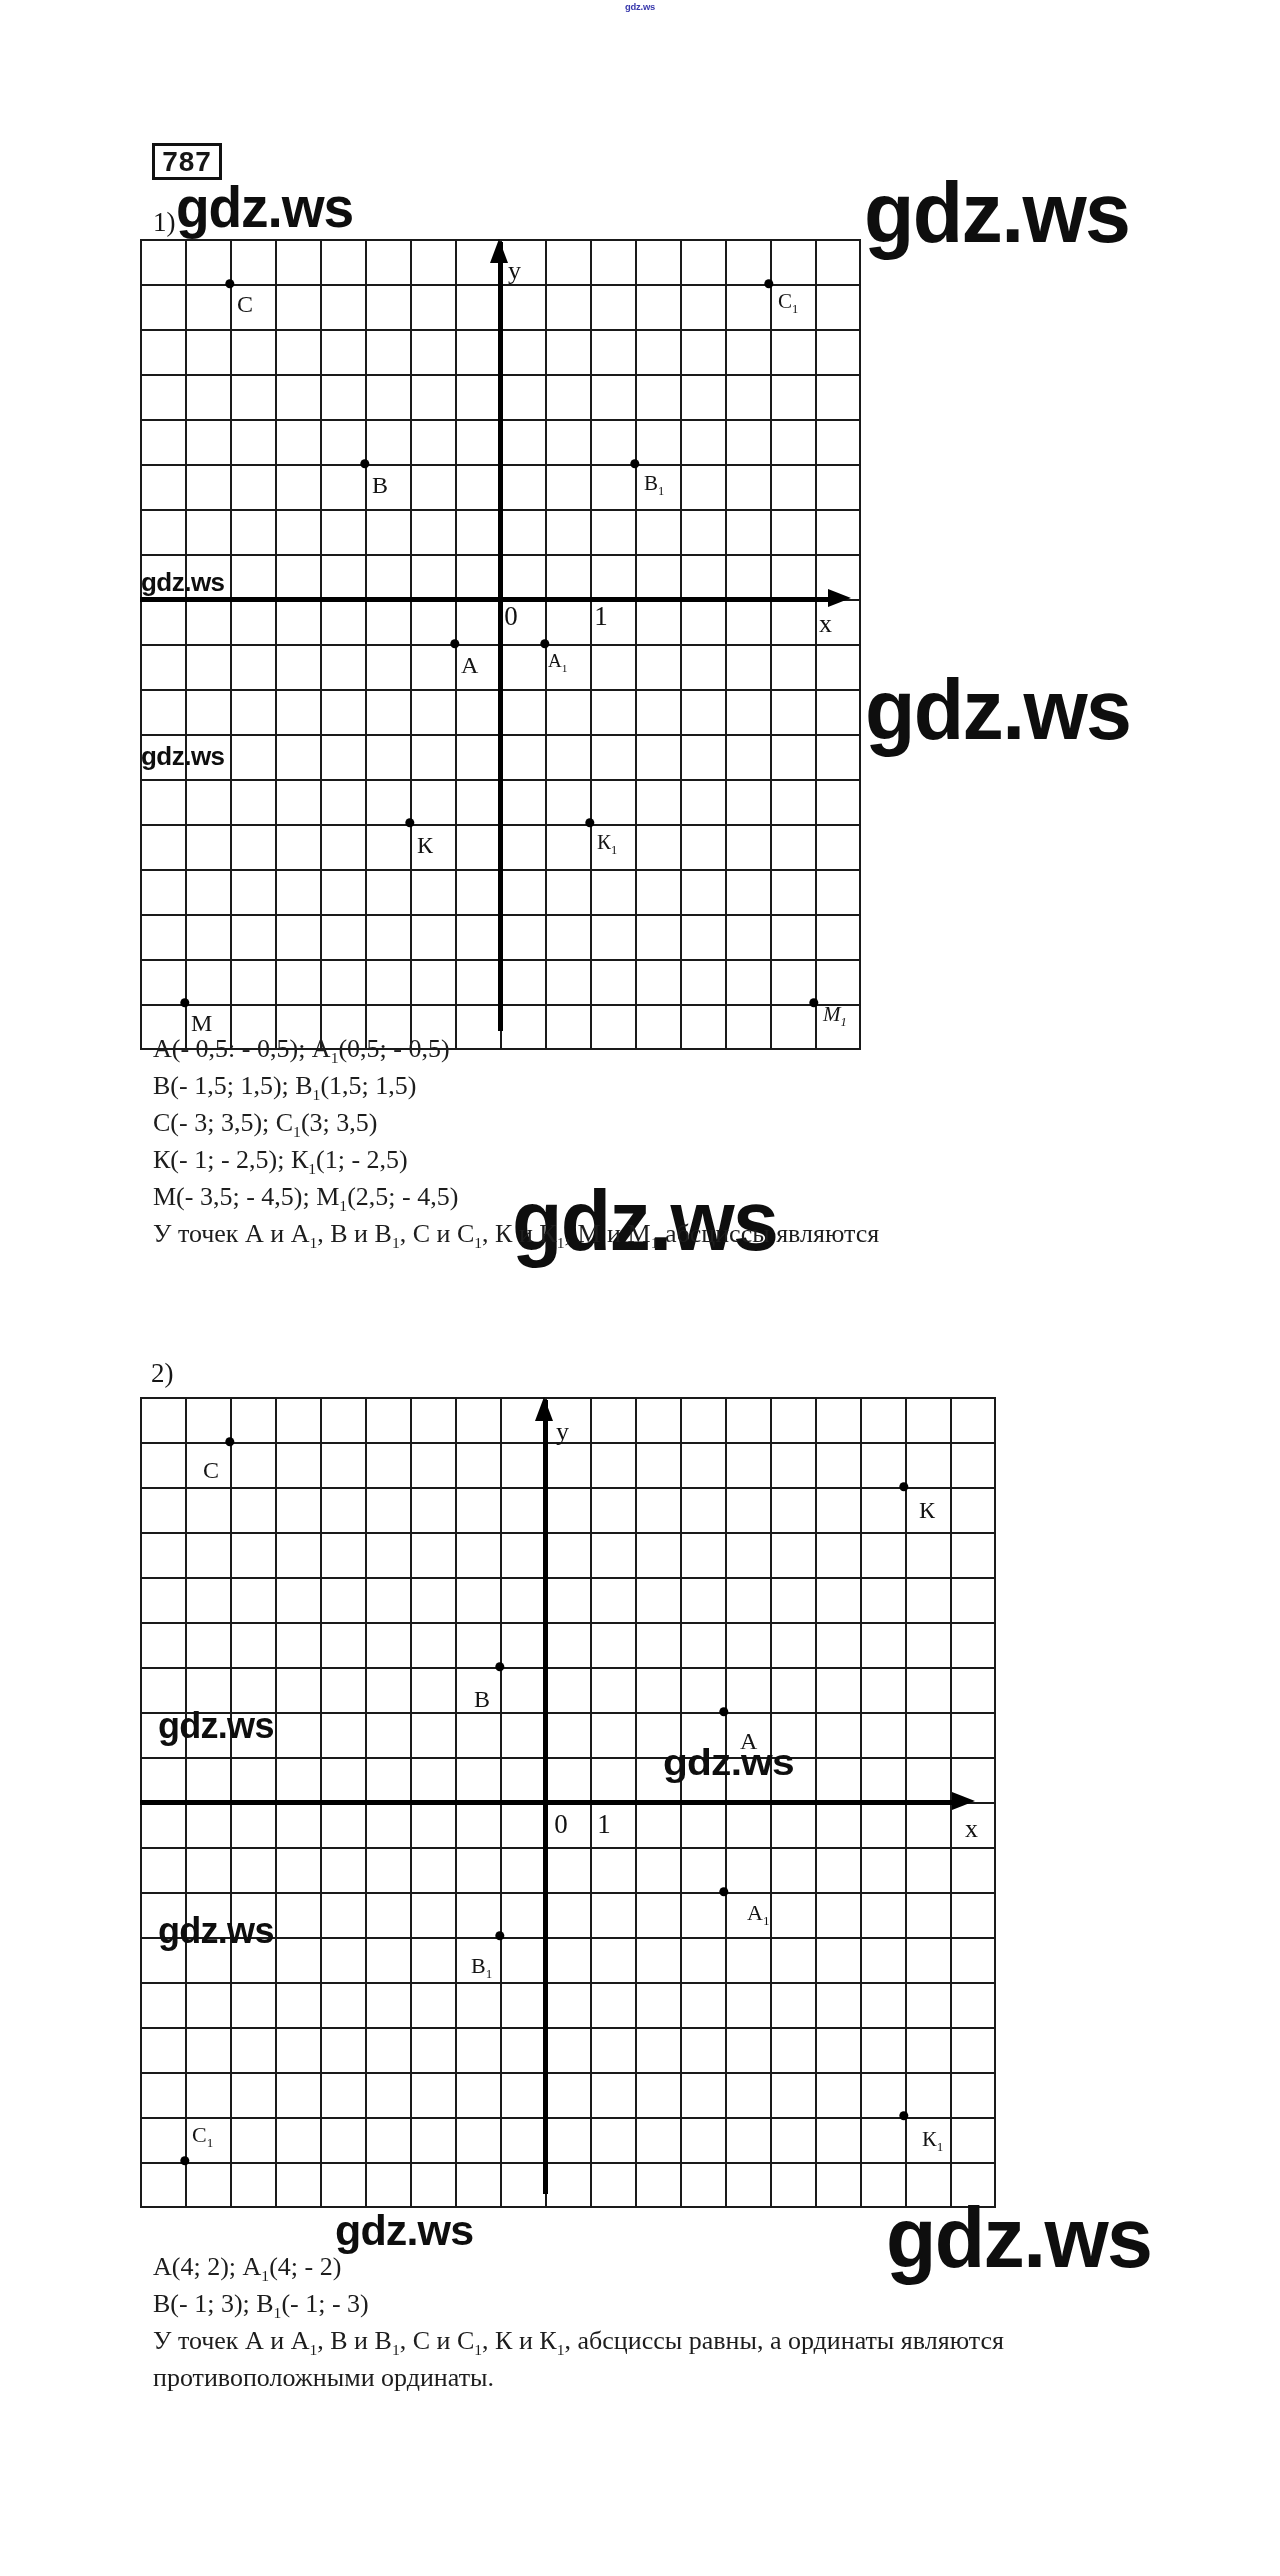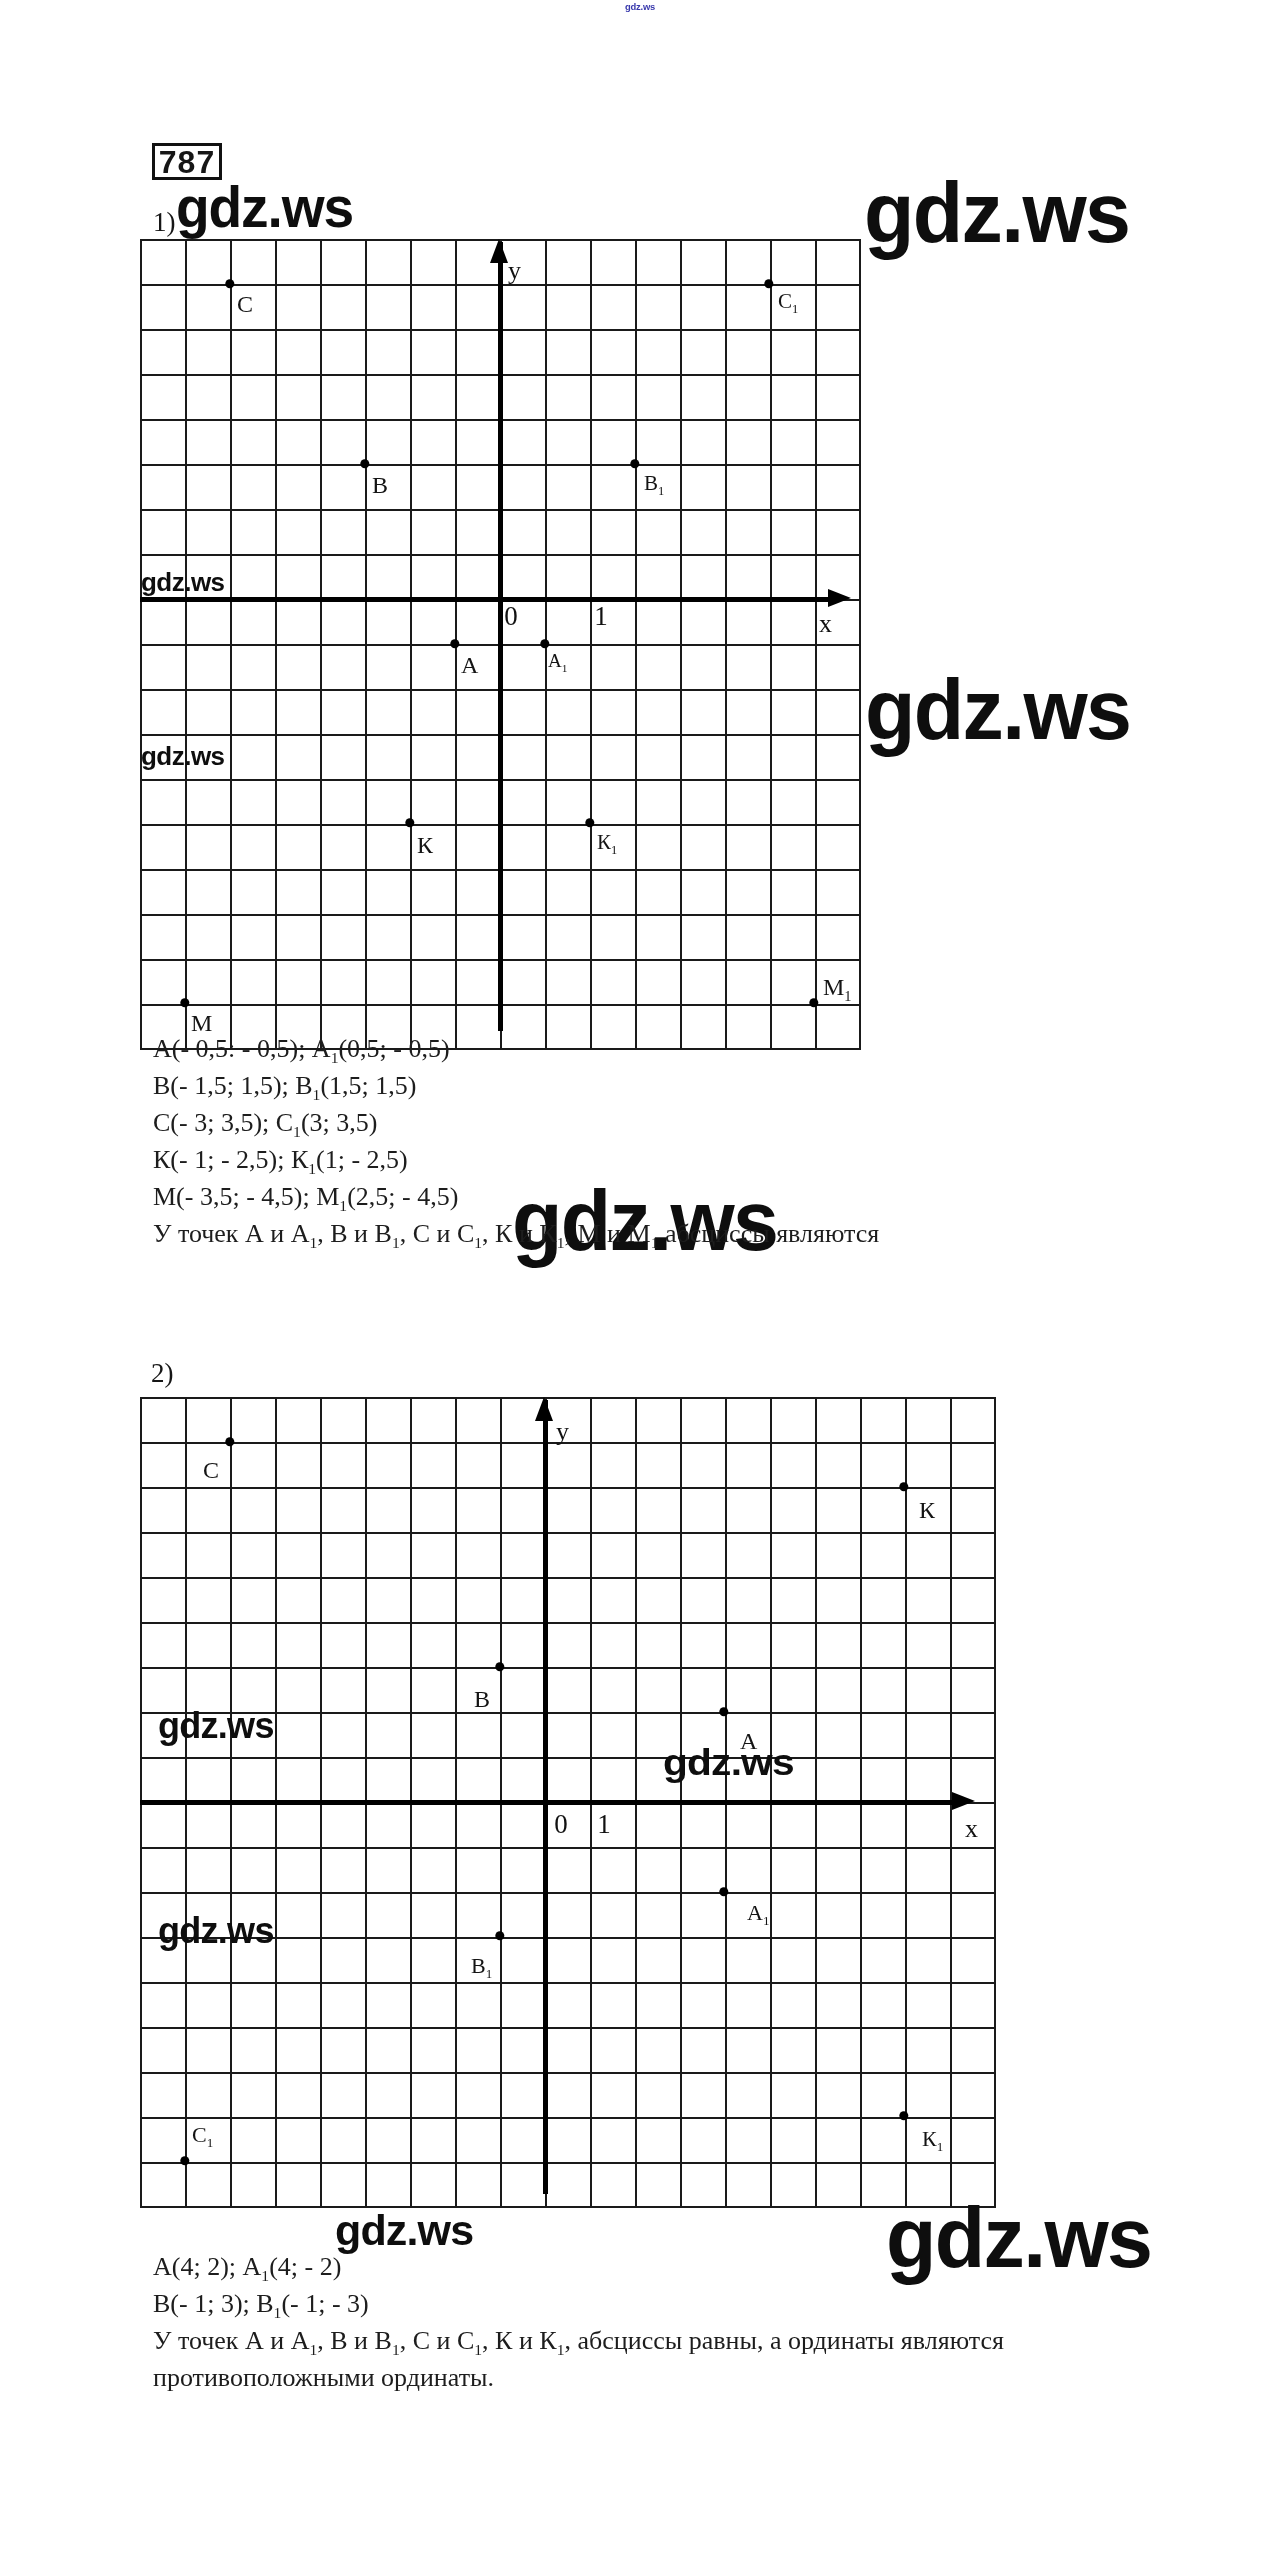--- a/index.html
+++ b/index.html
@@ -14,21 +14,21 @@
     transform-origin:left top;color:#0e0e0e;
   }
   
   .numbox{
     position:absolute;left:152px;top:143px;width:70px;height:37px;
     border:3.7px solid #111;display:flex;align-items:center;justify-content:center;
     box-sizing:border-box;
   }
   .numbox span{
     font-family:"Liberation Sans","DejaVu Sans",sans-serif;font-weight:bold;
-    font-size:32px;letter-spacing:1px;line-height:1;
+    font-size:28px;letter-spacing:1px;line-height:1;
   }
   .partlbl{position:absolute;font-size:27px;line-height:1;}
   
   .grid{
     position:absolute;box-sizing:content-box;
     border-right:2.1px solid #1a1a1a;border-bottom:2.1px solid #1a1a1a;
   }
   .axis{position:absolute;background:#000;}
   .tri{position:absolute;width:0;height:0;}
   .dot{
@@ -74,21 +74,21 @@
       <div class="plabel" style="left: 321px; top: 414px; font-size: 24px;">А</div>
       <div class="dot" style="left: 405px; top: 405px;"></div>
       <div class="plabel" style="left: 408px; top: 412px; font-size: 19px;">А<sub>1</sub></div>
       <div class="dot" style="left: 270px; top: 584px;"></div>
       <div class="plabel" style="left: 277px; top: 594px; font-size: 24px;">К</div>
       <div class="dot" style="left: 450px; top: 584px;"></div>
       <div class="plabel" style="left: 457px; top: 593px; font-size: 21px;">К<sub>1</sub></div>
       <div class="dot" style="left: 45px; top: 764px;"></div>
       <div class="plabel" style="left: 51px; top: 772px; font-size: 24px;">М</div>
       <div class="dot" style="left: 674px; top: 764px;"></div>
-      <div class="plabel" style="left: 683px; top: 736px; font-size: 24px;">М<sub>1</sub></div>
+      <div class="plabel" style="left: 683px; top: 765px; font-size: 21px; font-style: italic;">М<sub>1</sub></div>
     </div>
     <div class="grid" style="left: 140px; top: 1397px; width: 854px; height: 809px; background-image: repeating-linear-gradient(to right, rgb(26, 26, 26) 0px, rgb(26, 26, 26) 2.1px, transparent 2.1px, transparent 45px), repeating-linear-gradient(rgb(26, 26, 26) 0px, rgb(26, 26, 26) 2.1px, transparent 2.1px, transparent 45px);">
       <div class="axis" style="left: 0px; top: 403px; width: 812px; height: 4.7px;"></div>
       <div class="tri" style="left: 812px; top: 395px; border-top: 9.4px solid transparent; border-bottom: 9.4px solid transparent; border-left: 23px solid rgb(0, 0, 0);"></div>
       <div class="axis" style="left: 403px; top: 3.1px; width: 4.7px; height: 794px;"></div>
       <div class="tri" style="left: 395px; top: 0px; border-left: 9.4px solid transparent; border-right: 9.4px solid transparent; border-bottom: 24px solid rgb(0, 0, 0);"></div>
       <div class="axlabel" style="left: 416px; top: 22px; font-size: 26px;">y</div>
       <div class="axlabel" style="left: 825px; top: 419px; font-size: 26px;">x</div>
       <div class="axlabel centered" style="left: 421px; top: 427px; font-size: 27px;">0</div>
       <div class="axlabel centered" style="left: 464px; top: 427px; font-size: 27px;">1</div>

